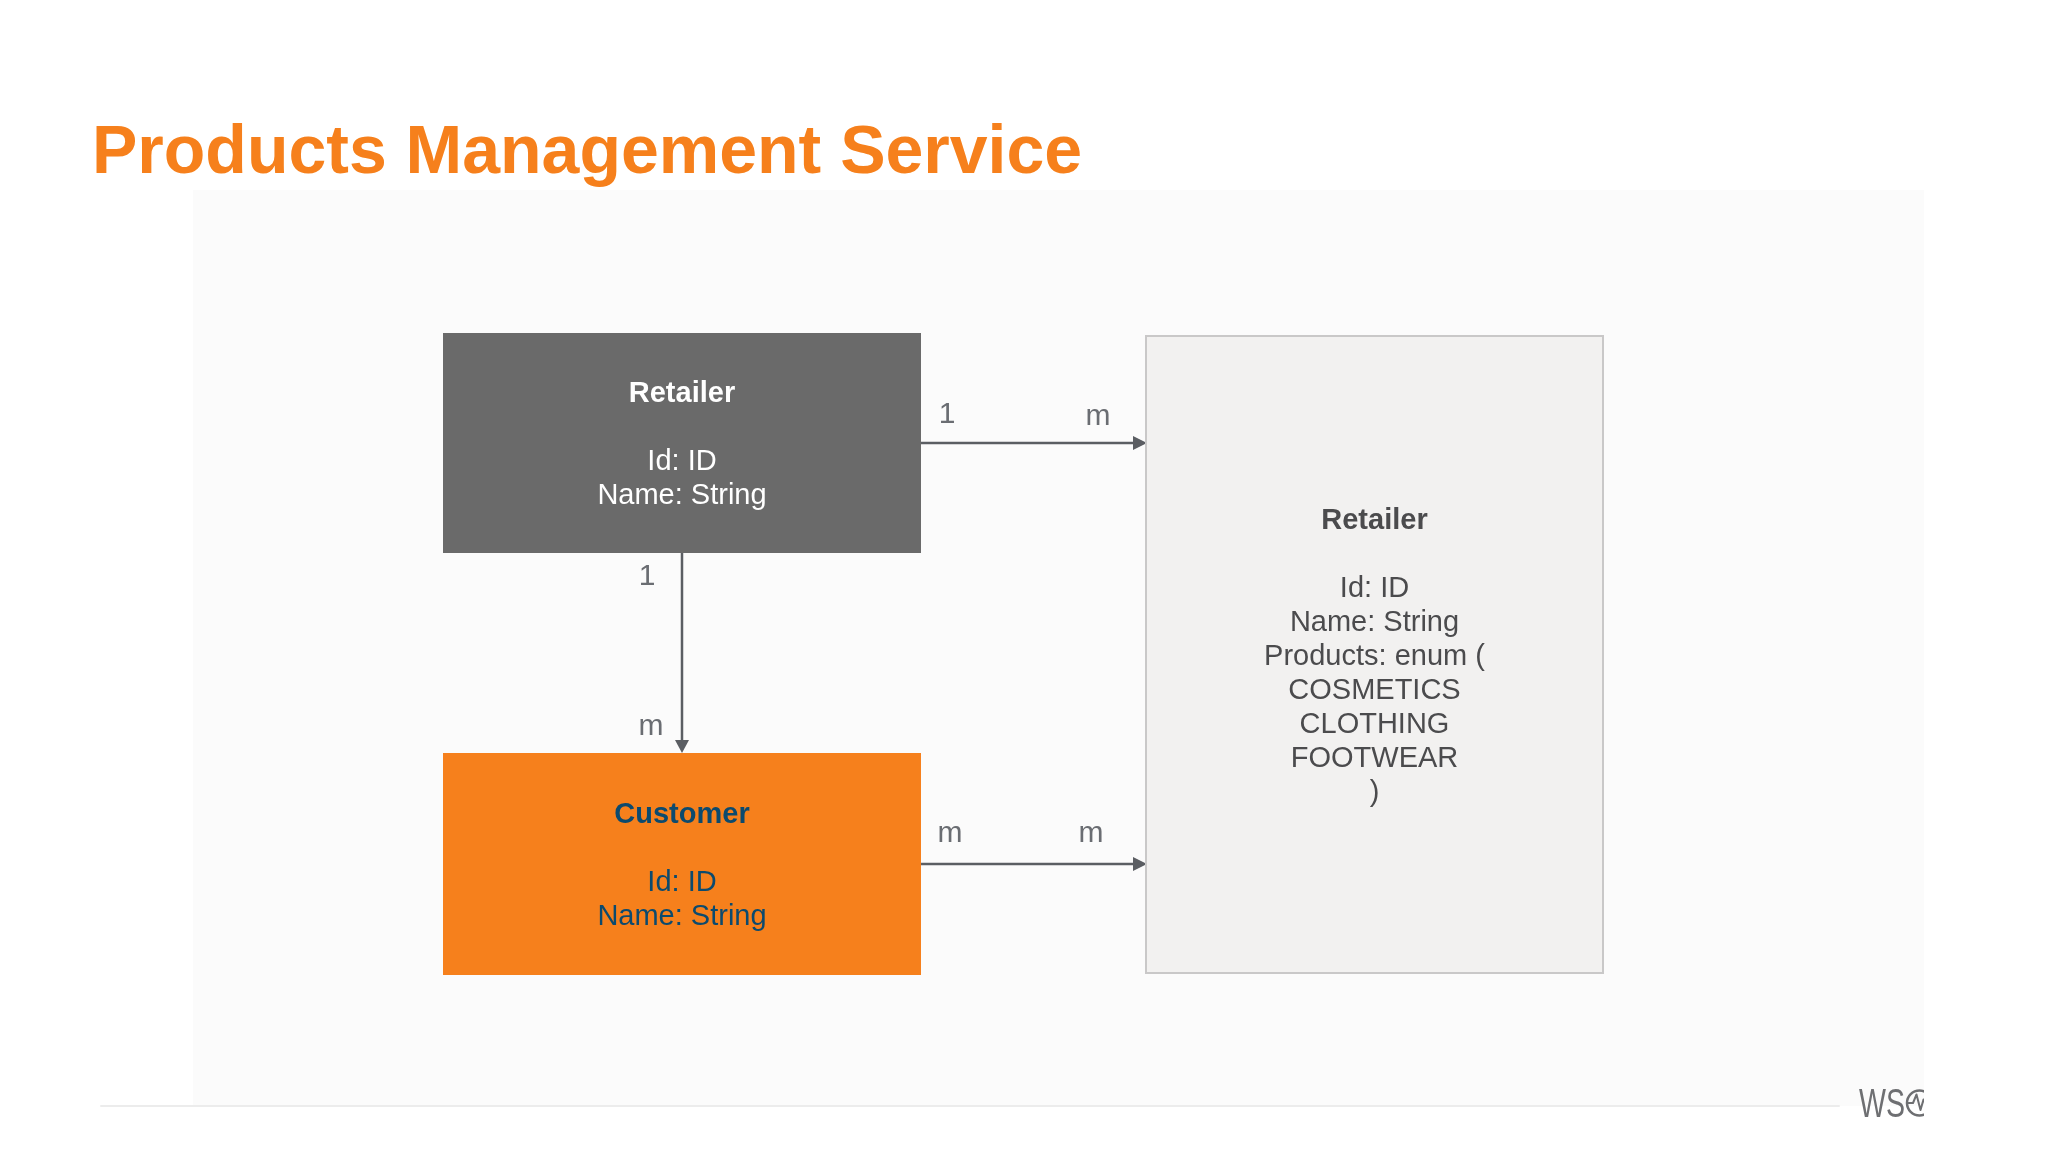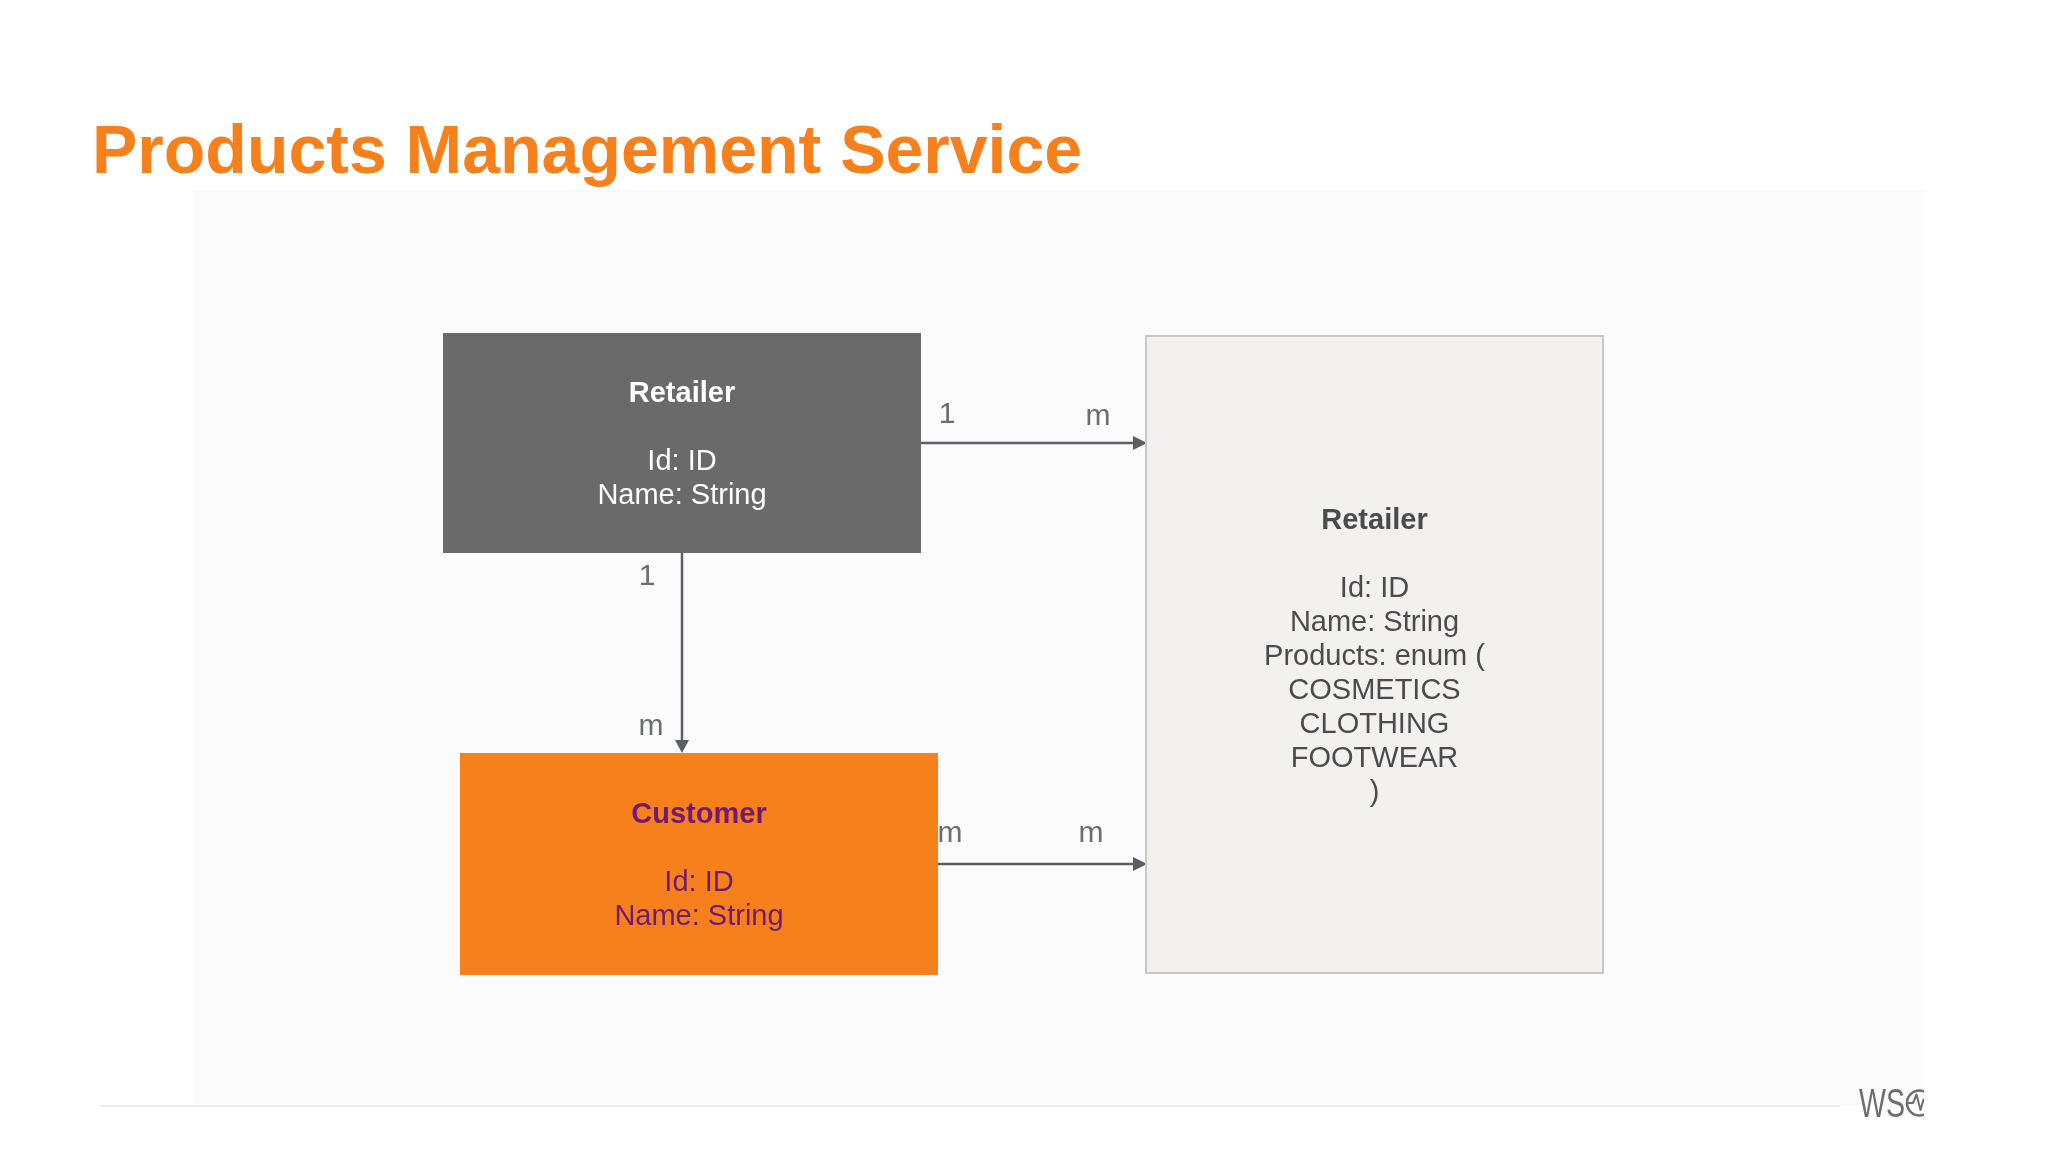--- a/index.html
+++ b/index.html
@@ -13,22 +13,22 @@
          font-size:68px;line-height:78px;font-weight:700;
          color:var(--accent-orange);white-space:nowrap;}
 
   .entity{position:absolute;display:flex;flex-direction:column;
           align-items:center;justify-content:center;text-align:center;
           font-size:29px;line-height:34px;box-sizing:border-box;}
   .entity .name{font-weight:700;}
   .entity .gap{height:34px;}
   #retailer{left:443px;top:333px;width:478px;height:220px;
             background:var(--box-gray);color:#ffffff;}
-  #customer{left:460px;top:753px;width:478px;height:222px;
-            background:var(--accent-orange);color:#701a75;}
+  #customer{left:443px;top:753px;width:478px;height:222px;
+            background:var(--accent-orange);color:#0c4a6e;}
   #product{left:1145px;top:335px;width:459px;height:639px;
            background:var(--product-fill);
            border:2px solid var(--product-border);
            color:var(--product-text);}
 
   .connectors{position:absolute;left:0;top:0;}
   .connectors line{stroke:var(--arrow);stroke-width:2.5px;}
   .connectors polygon{fill:var(--arrow);}
 
   .card-label{position:absolute;transform:translate(-50%,-50%);

